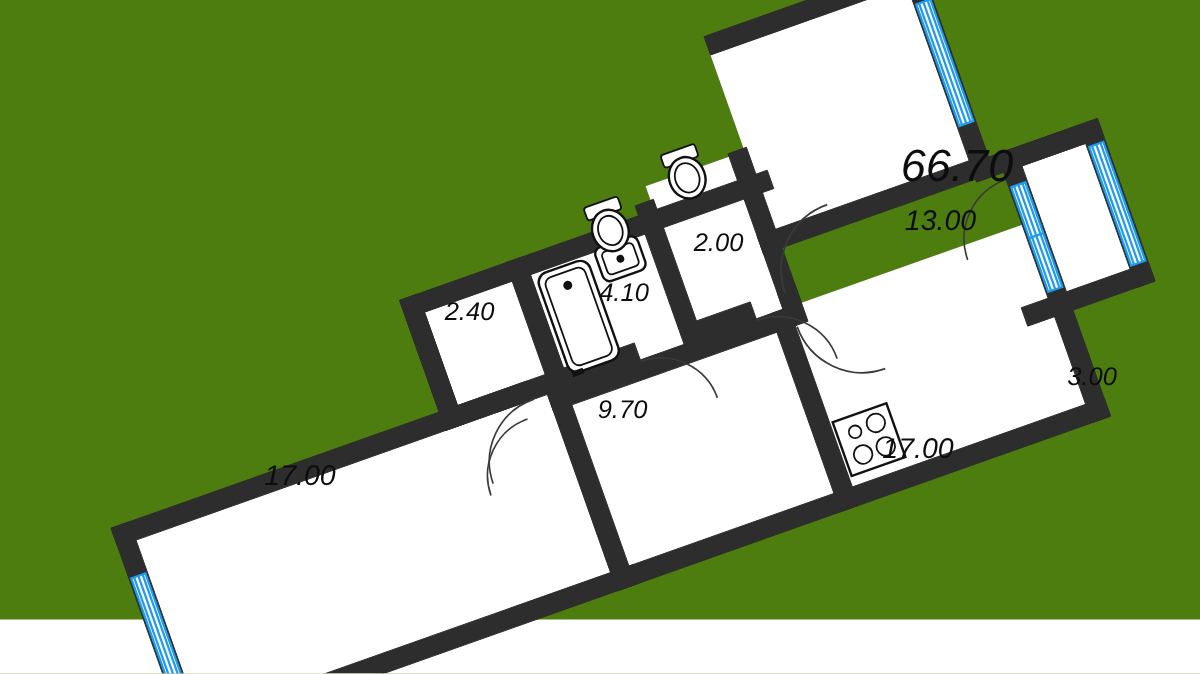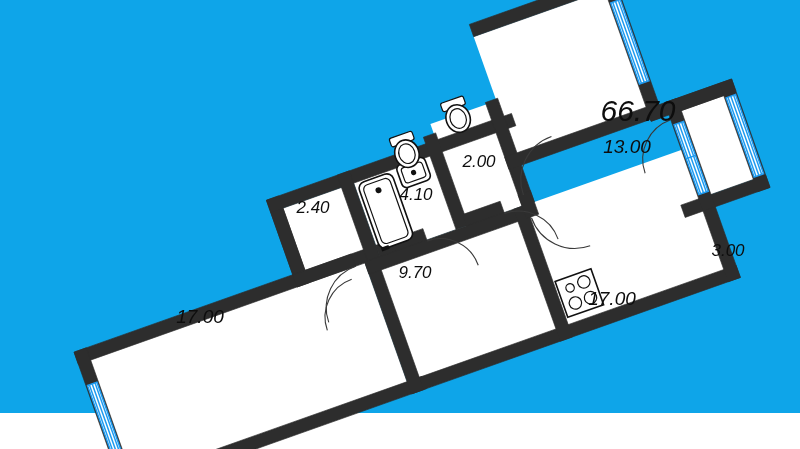--- a/index.html
+++ b/index.html
@@ -11,21 +11,21 @@
   body {
     width: 800px;
     height: 449px;
     overflow: hidden;
     font-family: "Liberation Sans", sans-serif;
   }
   #floorplan-root {
     position: relative;
     width: 800px;
     height: 413px;
-    background: #0ea5e9;
+    background: #4d7c0f;
   }
   svg#plan-svg {
     display: block;
     width: 800px;
     height: 449px;
   }
   .wall { fill: #2d2d2d; stroke: #2d2d2d; stroke-width: 0.6; }
   .room-fill { fill: #ffffff; }
   .door-arc { fill: none; stroke: #3a3a3a; stroke-width: 1.1; }
   .fixture-line { fill: #ffffff; stroke: #111111; stroke-width: 1.6; }

